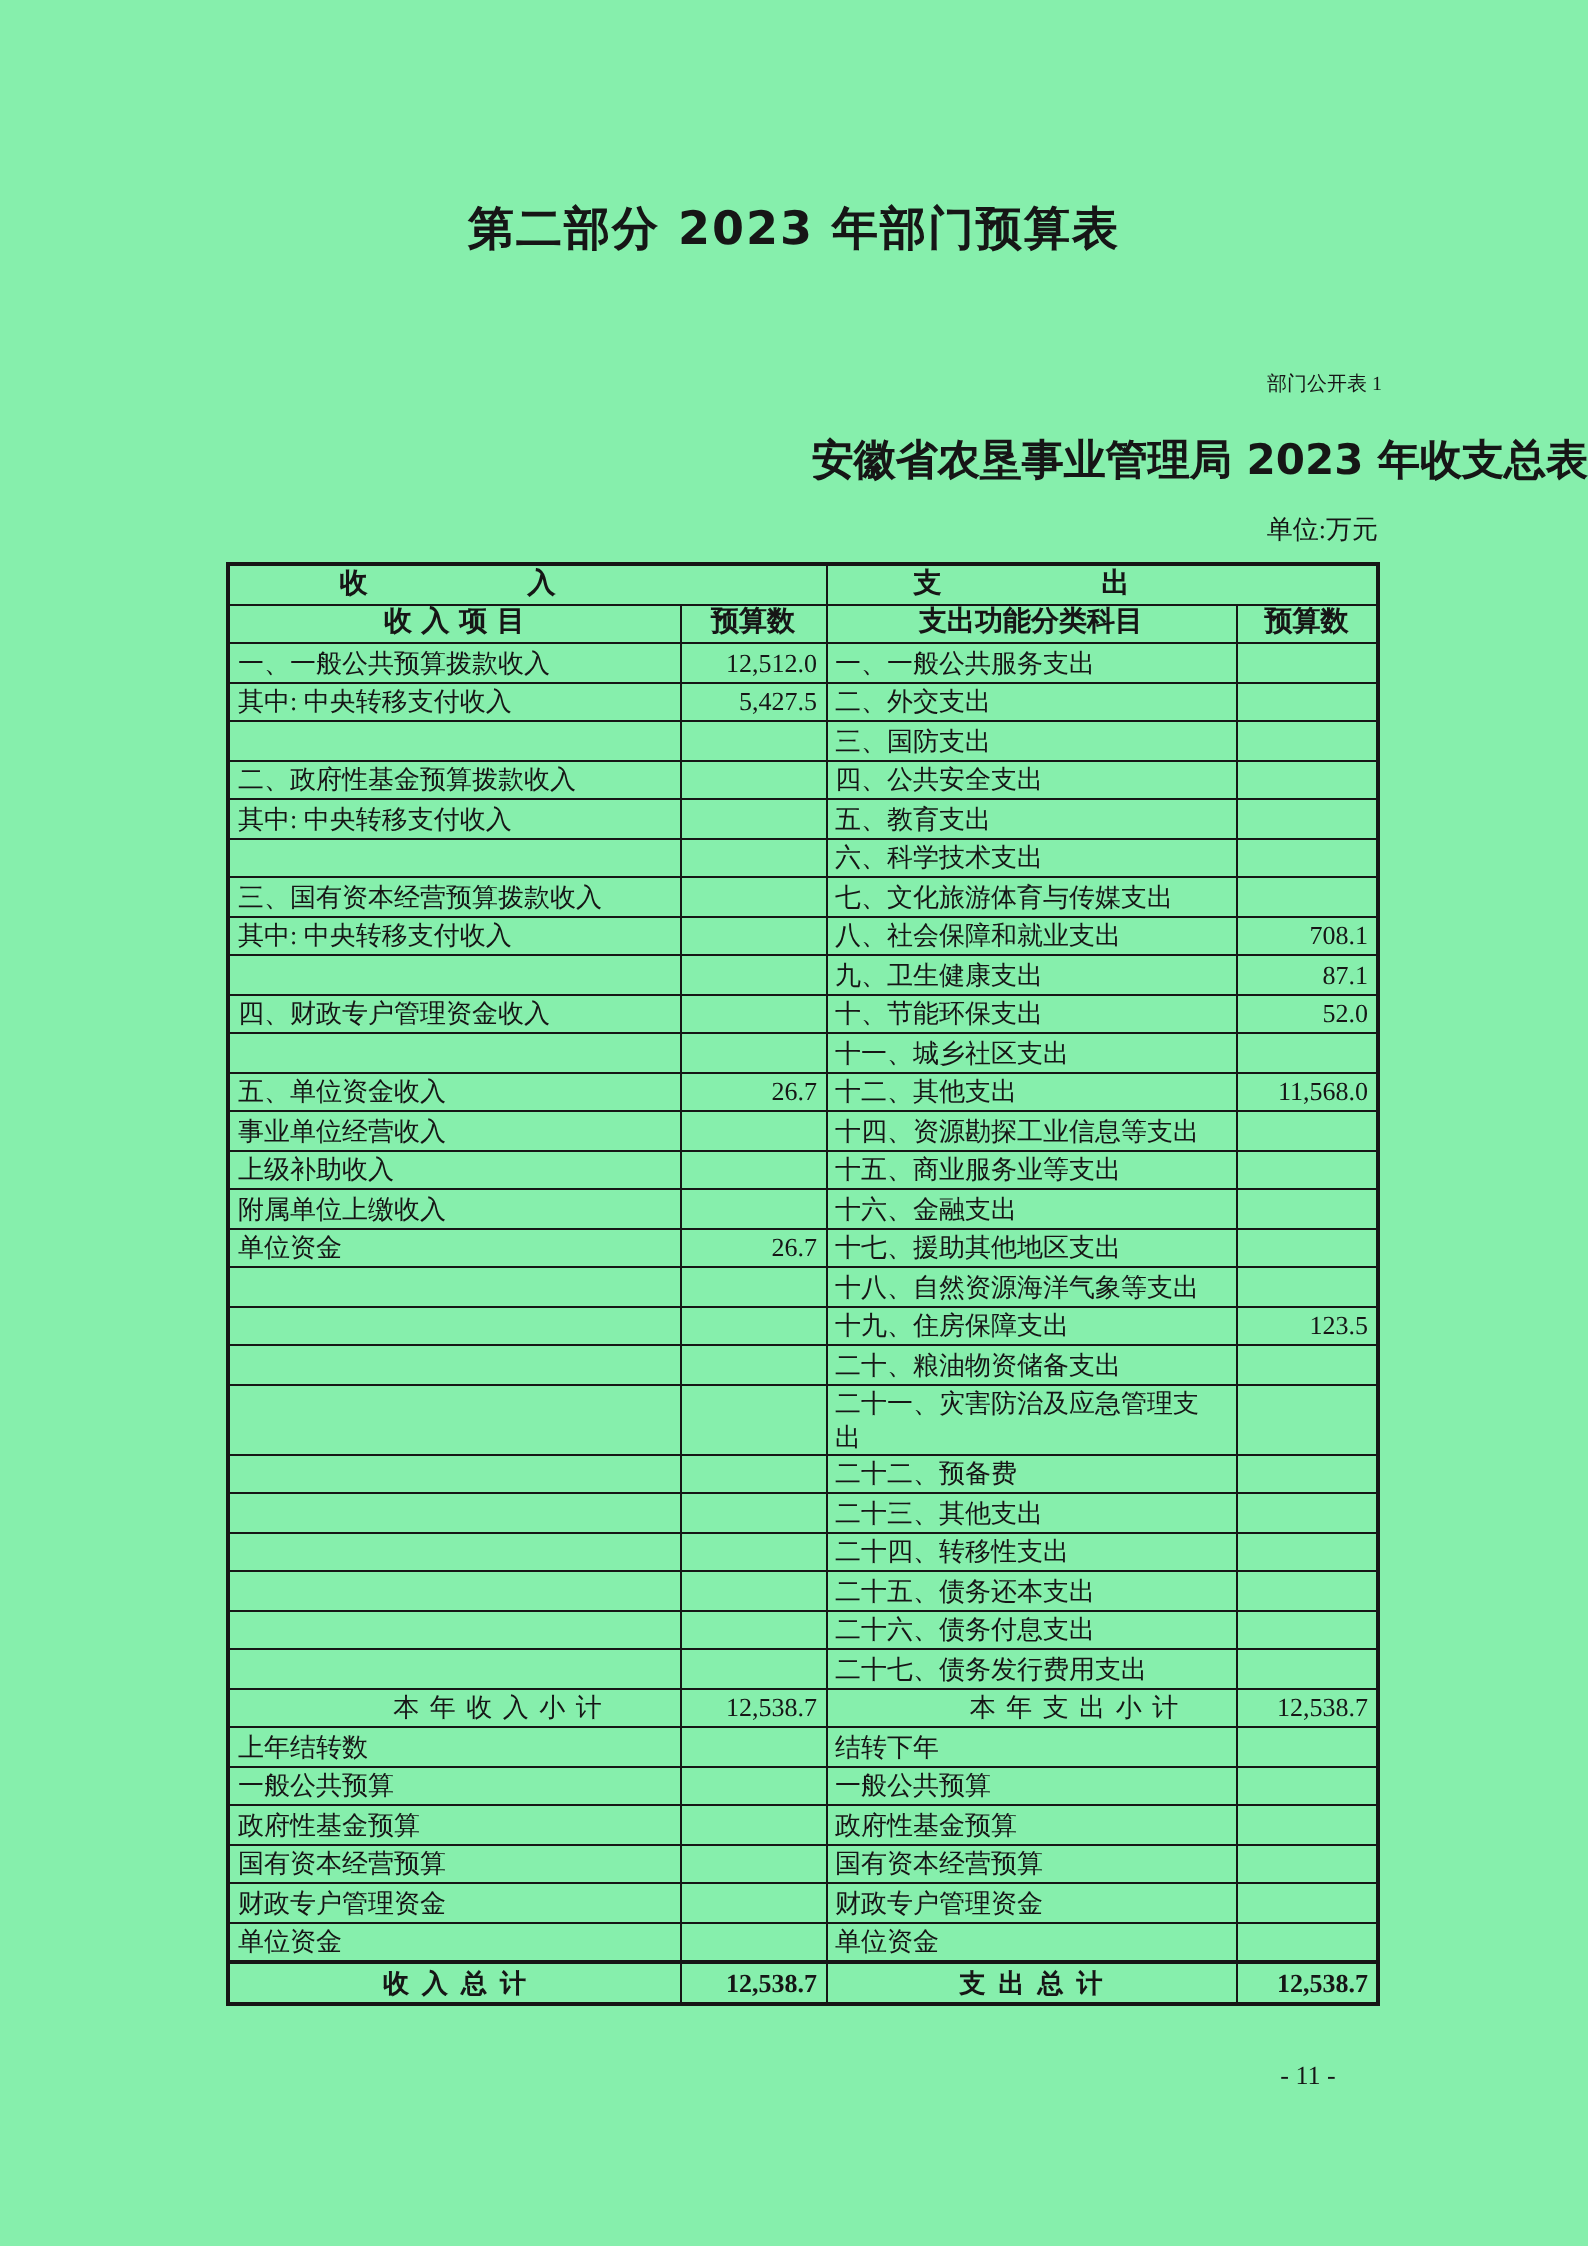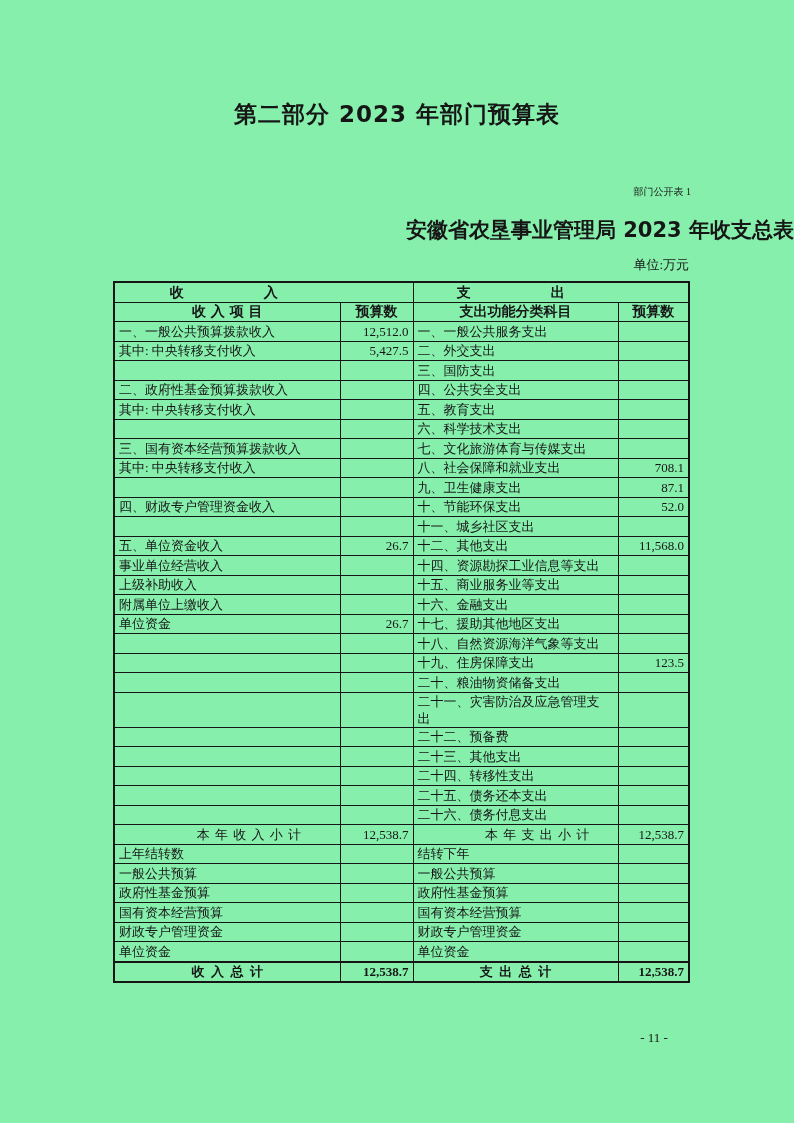--- a/index.html
+++ b/index.html
@@ -272,20 +272,26 @@
           <td class="num"></td>
           <td class="label ind0">二十五、债务还本支出</td>
           <td class="num"></td>
         </tr>
         <tr>
           <td class="label ind0"></td>
           <td class="num"></td>
           <td class="label ind0">二十六、债务付息支出</td>
           <td class="num"></td>
         </tr>
+        <tr>
+          <td class="label ind0"></td>
+          <td class="num"></td>
+          <td class="label ind0">二十七、债务发行费用支出</td>
+          <td class="num"></td>
+        </tr>
         <tr class="subtotal-row">
           <td class="label center">本 年 收 入 小 计</td>
           <td class="num">12,538.7</td>
           <td class="label center">本 年 支 出 小 计</td>
           <td class="num">12,538.7</td>
         </tr>
         <tr>
           <td class="label ind0">上年结转数</td>
           <td class="num"></td>
           <td class="label ind0">结转下年</td>

